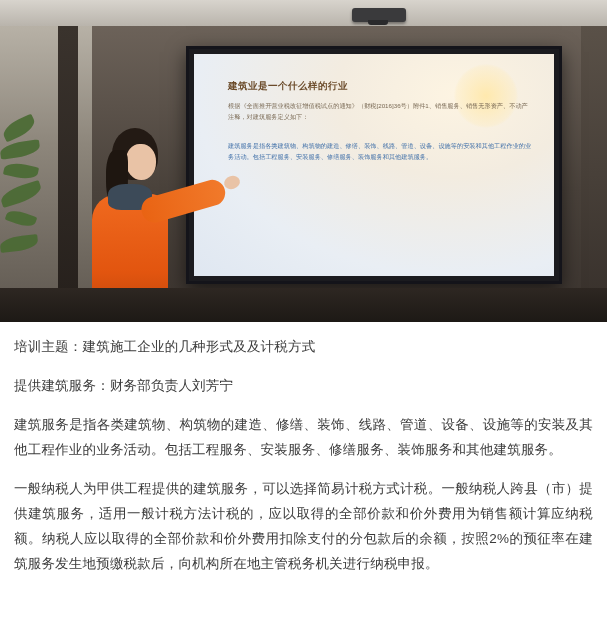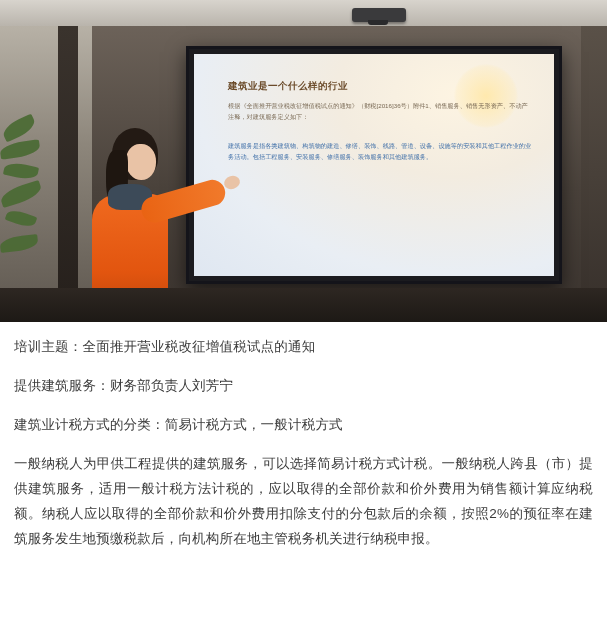--- a/index.html
+++ b/index.html
@@ -214,19 +214,19 @@
       <div class="p-hair2"></div>
       <div class="p-scarf"></div>
       <div class="p-arm"></div>
       <div class="p-hand"></div>
     </div>
 
     <div class="floor"></div>
   </div>
 
   <div class="body">
-    <p class="para">培训主题：全面推开营业税改征增值税试点的通知</p>
+    <p class="para">培训主题：建筑施工企业的几种形式及及计税方式</p>
     <p class="para">提供建筑服务：财务部负责人刘芳宁</p>
-    <p class="para">建筑业计税方式的分类：简易计税方式，一般计税方式</p>
+    <p class="para">建筑服务是指各类建筑物、构筑物的建造、修缮、装饰、线路、管道、设备、设施等的安装及其他工程作业的业务活动。包括工程服务、安装服务、修缮服务、装饰服务和其他建筑服务。</p>
     <p class="para">一般纳税人为甲供工程提供的建筑服务，可以选择简易计税方式计税。一般纳税人跨县（市）提供建筑服务，适用一般计税方法计税的，应以取得的全部价款和价外费用为销售额计算应纳税额。纳税人应以取得的全部价款和价外费用扣除支付的分包款后的余额，按照2%的预征率在建筑服务发生地预缴税款后，向机构所在地主管税务机关进行纳税申报。</p>
   </div>
 
 </div>
 
 </body></html>

